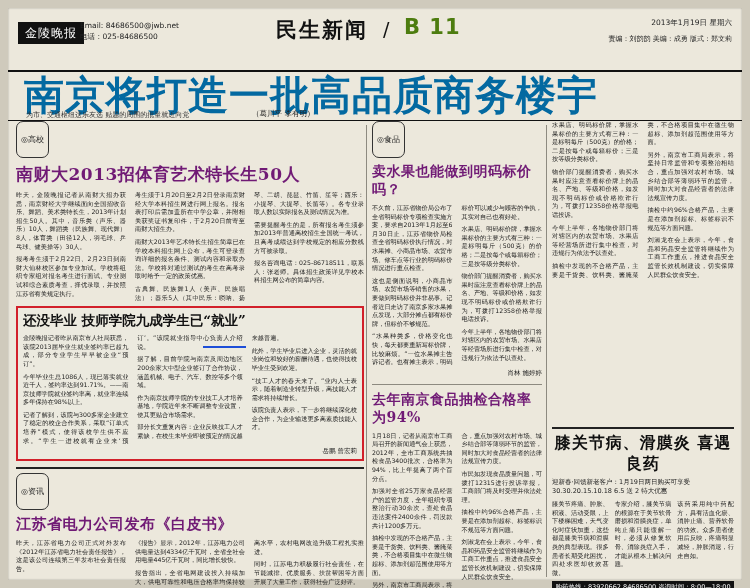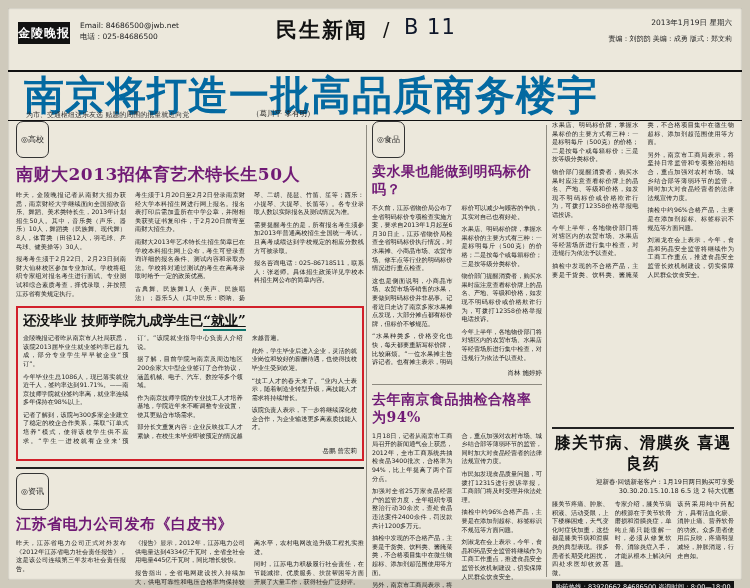--- a/index.html
+++ b/index.html
@@ -10,31 +10,31 @@
     overflow:hidden;
   }
   .page{
     position:absolute;left:8px;top:8px;width:734px;height:572px;
     background:#ece8dc;
     box-shadow:0 0 2px rgba(0,0,0,.35) inset;
   }
   
   .masthead{position:relative;height:62px;border-bottom:2px solid #111;}
   .logo-box{
-    position:absolute;left:10px;top:14px;width:52px;height:22px;
-    background:#111;color:#fff;font-size:12px;font-weight:bold;
+    position:absolute;left:10px;top:14px;width:66px;height:22px;
+    background:#111;color:#fff;font-size:12px;font-weight:normal;
     display:flex;align-items:center;justify-content:center;letter-spacing:1px;
   }
   .contact{position:absolute;left:72px;top:12px;font-size:7.5px;color:#222;line-height:11px;}
   .section-title{
     position:absolute;left:268px;top:8px;font-size:21px;font-weight:bold;color:#111;
     letter-spacing:2px;
   }
   .slash{position:absolute;left:375px;top:10px;font-size:19px;color:#111;}
-  .pagenum{position:absolute;left:396px;top:7px;font-size:21px;font-weight:normal;color:#0f172a;letter-spacing:1px;}
+  .pagenum{position:absolute;left:396px;top:7px;font-size:21px;font-weight:bold;color:#4d7c0f;letter-spacing:1px;}
   .date-line{position:absolute;right:10px;top:10px;font-size:7.5px;color:#222;}
   .credits{position:absolute;right:10px;top:26px;font-size:7px;color:#222;}
   
   .headline-wrap{position:relative;height:48px;border-bottom:1px solid #111;overflow:hidden;}
   .headline{
     position:absolute;left:16px;top:-4px;
     font-size:40px;font-weight:bold;color:#0369a1;letter-spacing:1px;
     font-family:"DejaVu Serif","Liberation Serif",serif;
     white-space:nowrap;
   }
@@ -65,28 +65,28 @@
   }
   .sig{font-size:6.5px;text-align:right;color:#222;margin-top:2px;}
   .rule{border-top:1px solid #8d8a80;margin:6px 0;}
   .dbl-rule{border-top:2px solid #222;margin:6px 0 4px 0;}
   
   .boxed{
     border:2px solid #d2202a;padding:4px 5px 3px 5px;margin-top:4px;background:#eceadf;
   }
   .boxed h2{margin:0 0 4px 0;font-size:13.5px;font-weight:bold;
     font-family:"DejaVu Serif","Liberation Serif",serif;color:#111;}
-  .boxed h2 .uline{border-bottom:2px solid #0f766e;padding-bottom:1px;text-decoration:underline;}
+  .boxed h2 .uline{border-bottom:2px solid #1d4ed8;padding-bottom:18px;}
   
   .promo{position:absolute;left:544px;top:300px;width:182px;}
   .promo-head{
     font-size:16px;font-weight:bold;color:#0f0f0f;text-align:center;
     font-family:"DejaVu Serif","Liberation Serif",serif;letter-spacing:1px;
   }
-  .promo-sub{font-size:6.5px;text-align:right;color:#222;margin:3px 0 4px 0;}
+  .promo-sub{font-size:6.5px;text-align:left;color:#222;margin:3px 0 4px 0;}
   .promo-grid{font-size:5.6px;line-height:7.6px;color:#1b1b1b;column-count:3;column-gap:6px;}
   .promo-bar{
     margin-top:4px;background:#111;color:#fff;font-size:6.5px;text-align:center;padding:2px 0;
   }
   .center{text-align:left;}
 </style>
 </head>
 <body>
 
 <div class="page">

